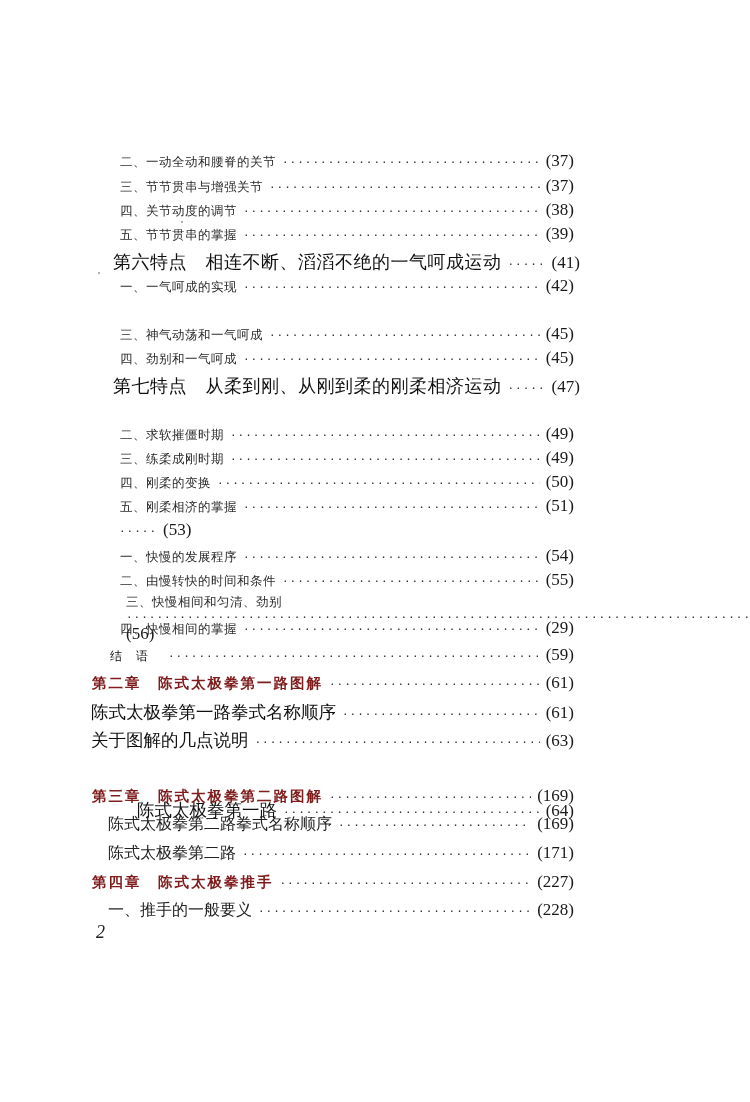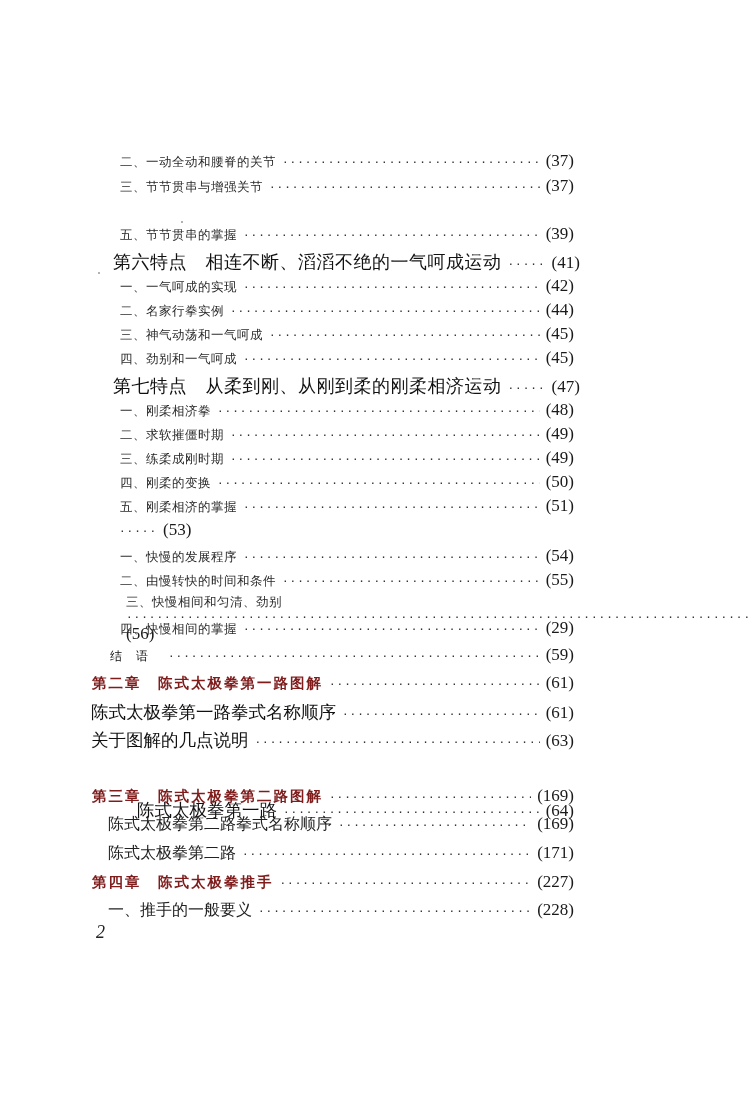--- a/index.html
+++ b/index.html
@@ -87,62 +87,57 @@
   <div class="toc-row sub" style="left:120px; top:151px;">
     <span class="toc-title">二、一动全动和腰脊的关节</span>
     <span class="toc-dots"></span>
     <span class="toc-page">(37)</span>
   </div>
   <div class="toc-row sub" style="left:120px; top:176px;">
     <span class="toc-title">三、节节贯串与增强关节</span>
     <span class="toc-dots"></span>
     <span class="toc-page">(37)</span>
   </div>
+  <div class="toc-row sub" style="left:120px; top:200px;">
+    <span class="toc-title">四、关节动度的调节</span>
+    <span class="toc-dots"></span>
+    <span class="toc-page">(38)</span>
+  </div>
   <div class="toc-row sub" style="left:120px; top:224px;">
     <span class="toc-title">五、节节贯串的掌握</span>
     <span class="toc-dots"></span>
     <span class="toc-page">(39)</span>
   </div>
 
   <div class="toc-row feature" style="left:113px; top:250px;">
     <span class="toc-title">第六特点　相连不断、滔滔不绝的一气呵成运动</span>
     <span class="toc-dots short"></span>
     <span class="toc-page">(41)</span>
   </div>
   <div class="toc-row sub" style="left:120px; top:276px;">
     <span class="toc-title">一、一气呵成的实现</span>
     <span class="toc-dots"></span>
     <span class="toc-page">(42)</span>
   </div>
-  <div class="toc-row sub" style="left:120px; top:300px;">
-    <span class="toc-title">二、名家行拳实例</span>
-    <span class="toc-dots"></span>
-    <span class="toc-page">(44)</span>
-  </div>
   <div class="toc-row sub" style="left:120px; top:324px;">
     <span class="toc-title">三、神气动荡和一气呵成</span>
     <span class="toc-dots"></span>
     <span class="toc-page">(45)</span>
   </div>
   <div class="toc-row sub" style="left:120px; top:348px;">
     <span class="toc-title">四、劲别和一气呵成</span>
     <span class="toc-dots"></span>
     <span class="toc-page">(45)</span>
   </div>
 
   <div class="toc-row feature" style="left:113px; top:374px;">
     <span class="toc-title">第七特点　从柔到刚、从刚到柔的刚柔相济运动</span>
     <span class="toc-dots short"></span>
     <span class="toc-page">(47)</span>
   </div>
-  <div class="toc-row sub" style="left:120px; top:400px;">
-    <span class="toc-title">一、刚柔相济拳</span>
-    <span class="toc-dots"></span>
-    <span class="toc-page">(48)</span>
-  </div>
   <div class="toc-row sub" style="left:120px; top:424px;">
     <span class="toc-title">二、求软摧僵时期</span>
     <span class="toc-dots"></span>
     <span class="toc-page">(49)</span>
   </div>
   <div class="toc-row sub" style="left:120px; top:448px;">
     <span class="toc-title">三、练柔成刚时期</span>
     <span class="toc-dots"></span>
     <span class="toc-page">(49)</span>
   </div>

